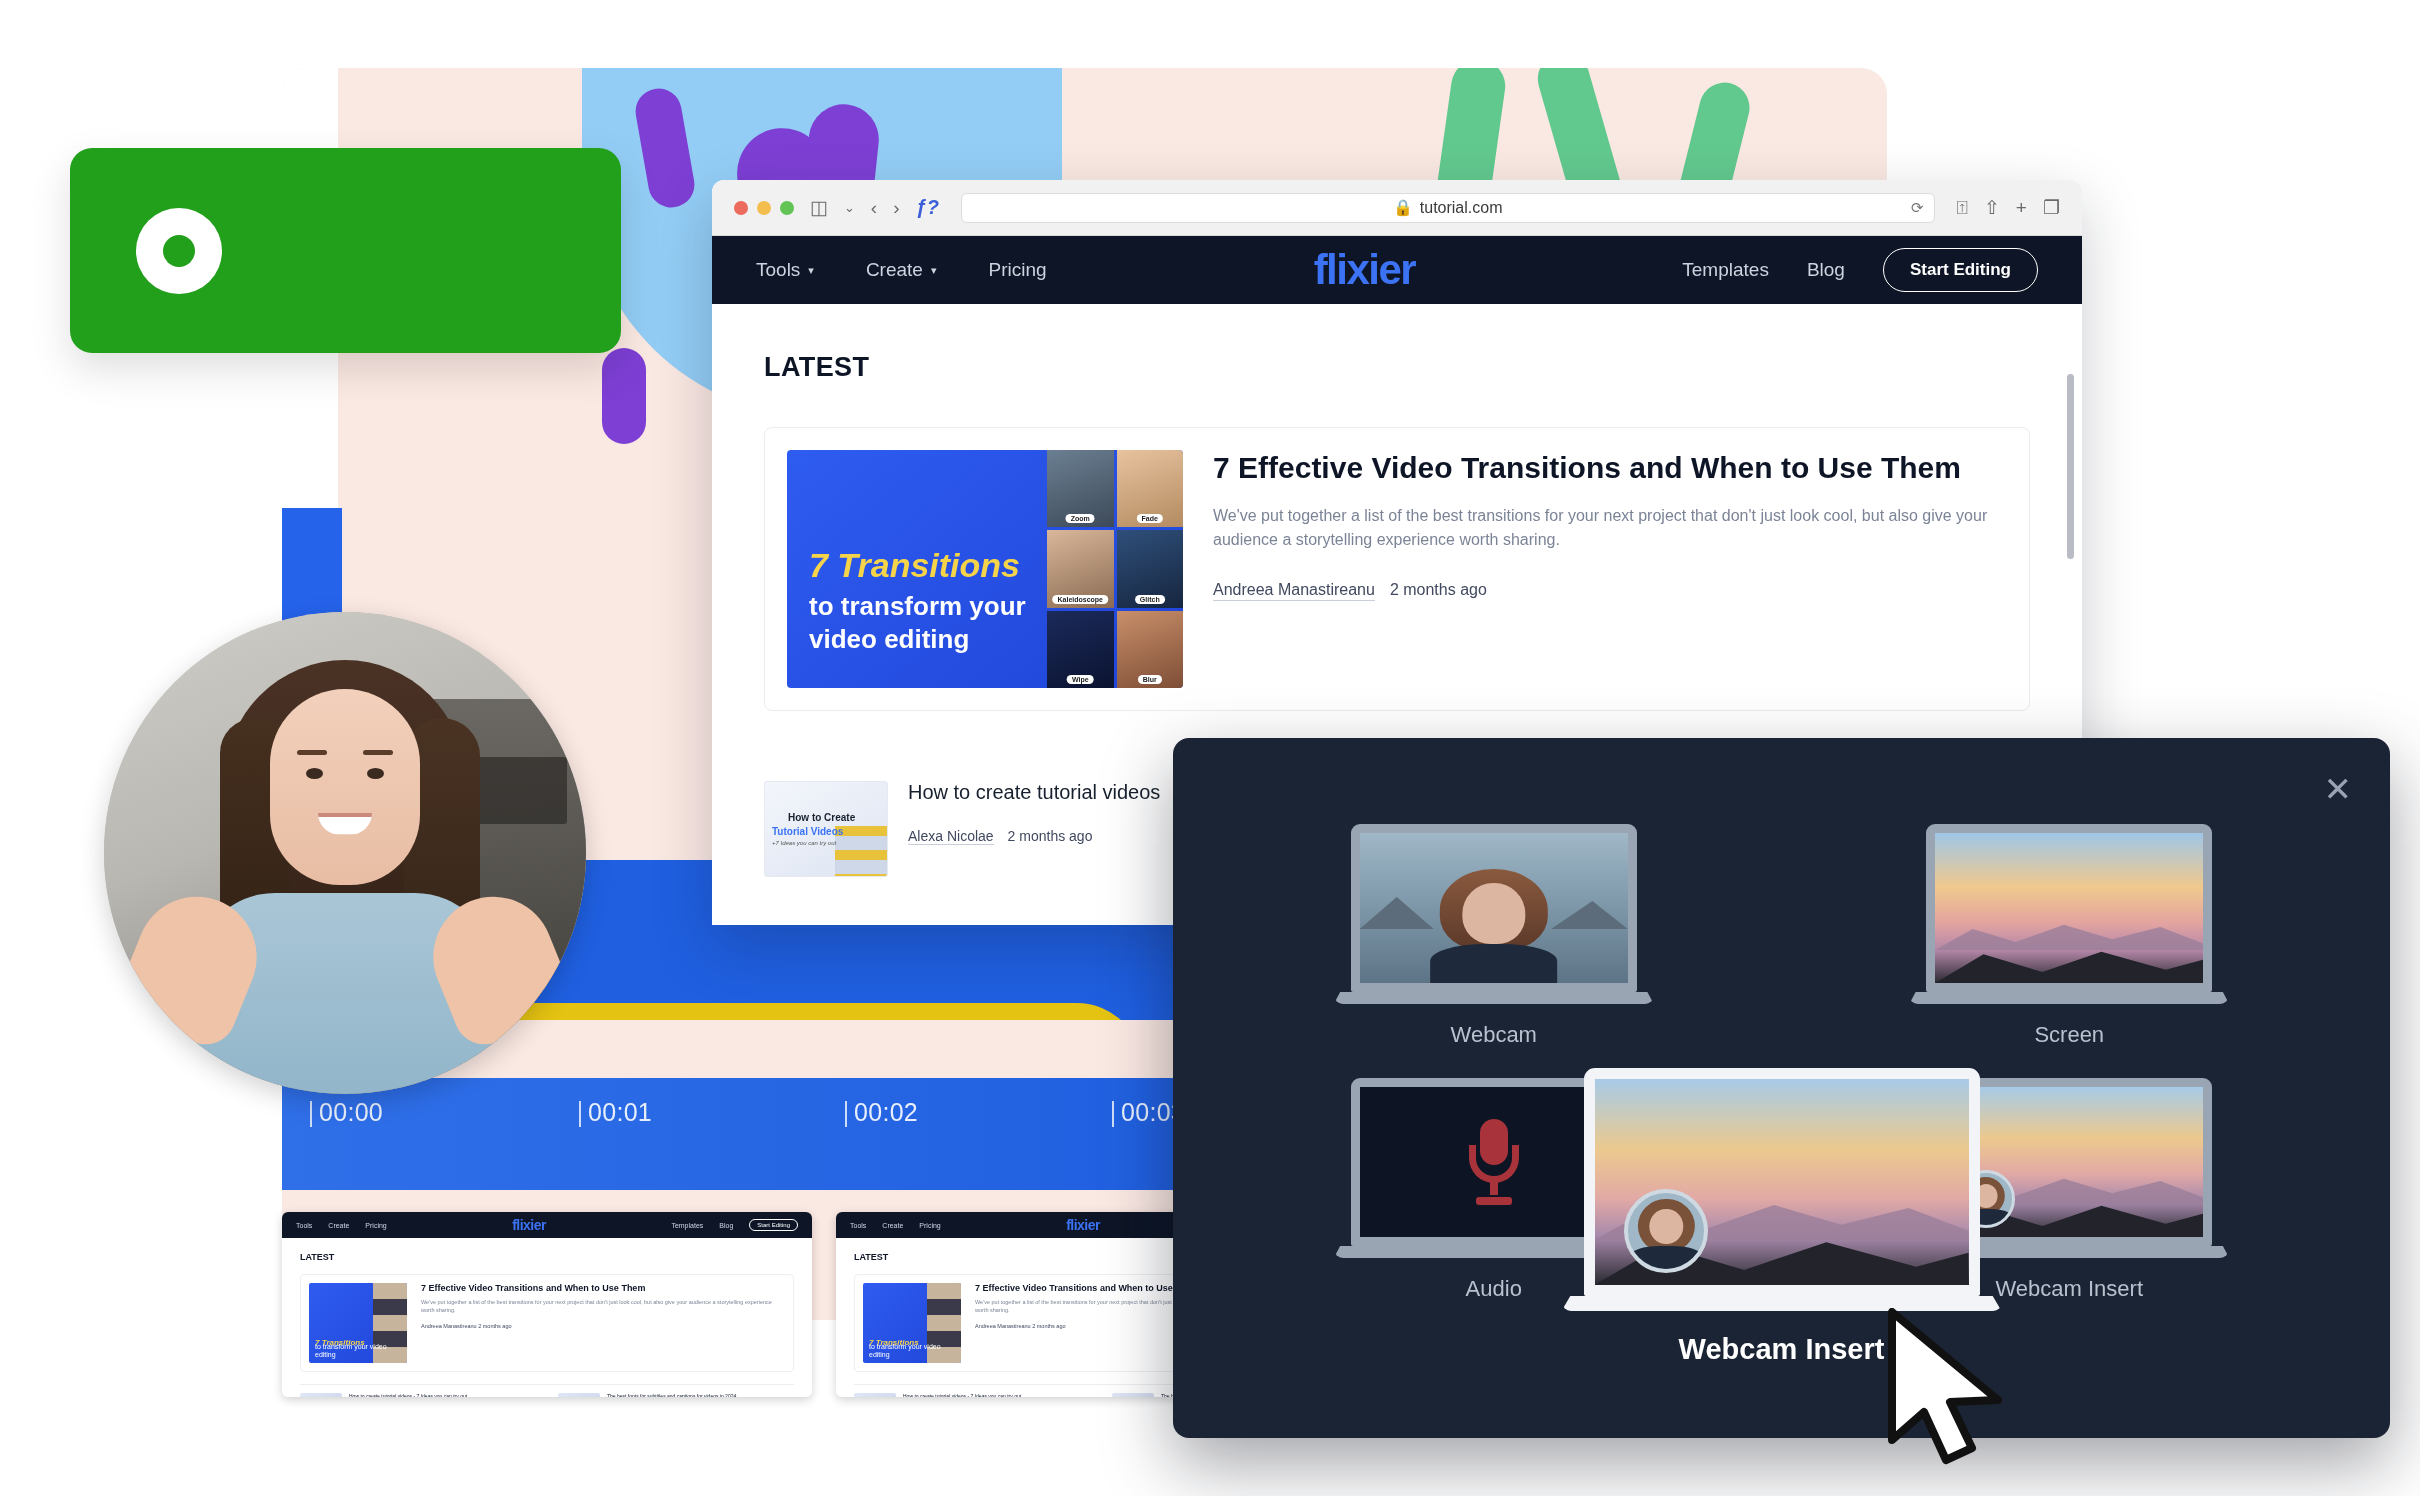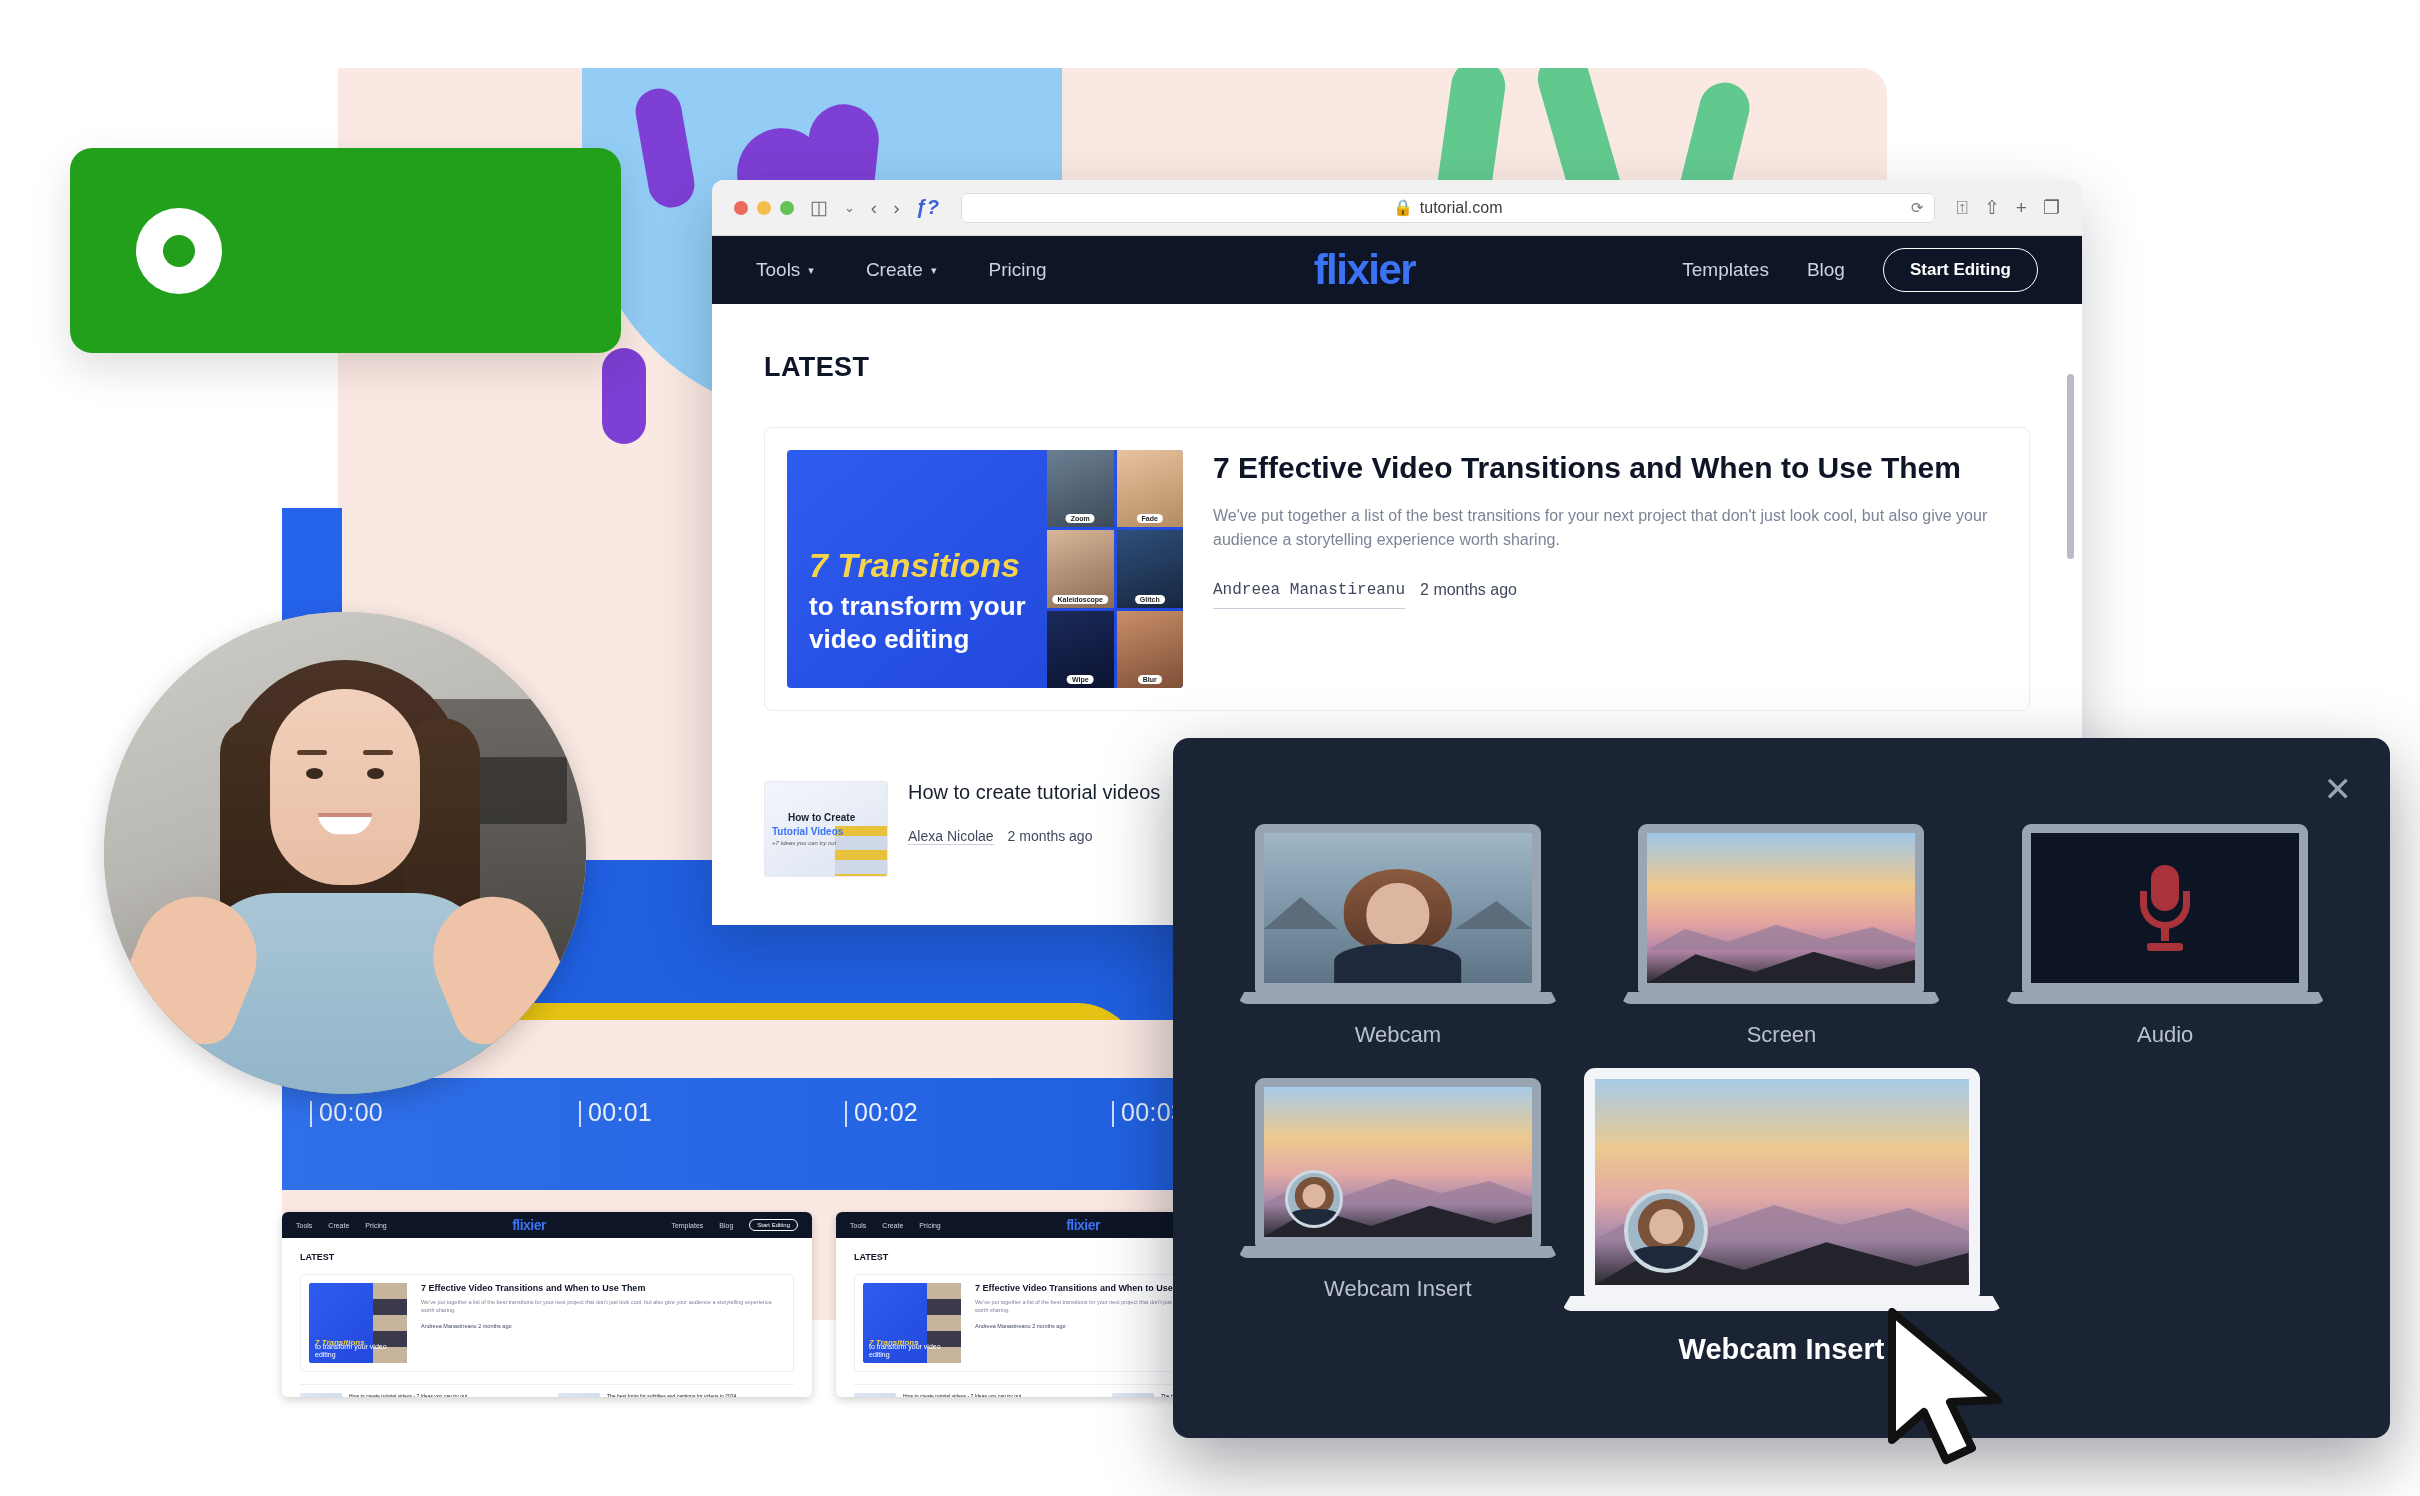--- a/index.html
+++ b/index.html
@@ -248,21 +248,21 @@
   .art-thumb .cell { flex: 1; position: relative; }
   .art-thumb .cell span {
     position: absolute; left: 50%; bottom: 4px; transform: translateX(-50%);
     background: #fff; color: #222; font-size: 7px; font-weight: 700;
     padding: 1px 5px; border-radius: 7px; white-space: nowrap;
   }
   .art-text { flex: 1; min-width: 0; }
   .art-title { font-size: 30px; font-weight: 800; color: #0d1526; line-height: 1.22; }
   .art-desc { font-size: 16px; color: #7b8496; margin-top: 17px; line-height: 1.55; }
   .art-meta { font-size: 16px; color: #40495f; margin-top: 28px; display: flex; gap: 15px; }
-  .art-meta .au { border-bottom: 1px solid #c9cedb; padding-bottom: 9px; font-family: Liberation Mono, monospace; }
+  .art-meta .au { border-bottom: 1px solid #c9cedb; padding-bottom: 1px; }
 
   .art2 {
     margin-top: 46px; display: flex; gap: 20px; align-items: flex-start;
     padding-top: 24px;
   }
   .art2 .a2-thumb {
     width: 124px; height: 96px; flex: none; border-radius: 3px;
     background: linear-gradient(150deg,#f3f6fb,#dde4f2);
     position: relative; overflow: hidden; border: 1px solid #e6e9f0;
   }
@@ -351,21 +351,21 @@
     text-align: center; color: #ffffff; font-size: 44px; font-weight: 700;
     letter-spacing: -.3px;
   }
   .modal-close {
     position: absolute; right: 38px; top: 34px;
     color: #9aa3b4; font-size: 34px; line-height: 1; cursor: pointer;
     font-weight: 300;
   }
   .grid {
     margin-top: 44px;
-    display: grid; grid-template-columns: repeat(3,1fr);
+    display: grid; grid-template-columns: repeat(2,1fr);
     row-gap: 30px; column-gap: 46px;
   }
   .opt { display: flex; flex-direction: column; align-items: center; }
   .laptop { width: 286px; }
   .lap-screen {
     border: 9px solid #9aa5b3; border-radius: 9px 9px 2px 2px;
     background: #0d1524; height: 168px; overflow: hidden; position: relative;
   }
   .lap-base {
     height: 12px; width: 320px; margin: 0 auto;

